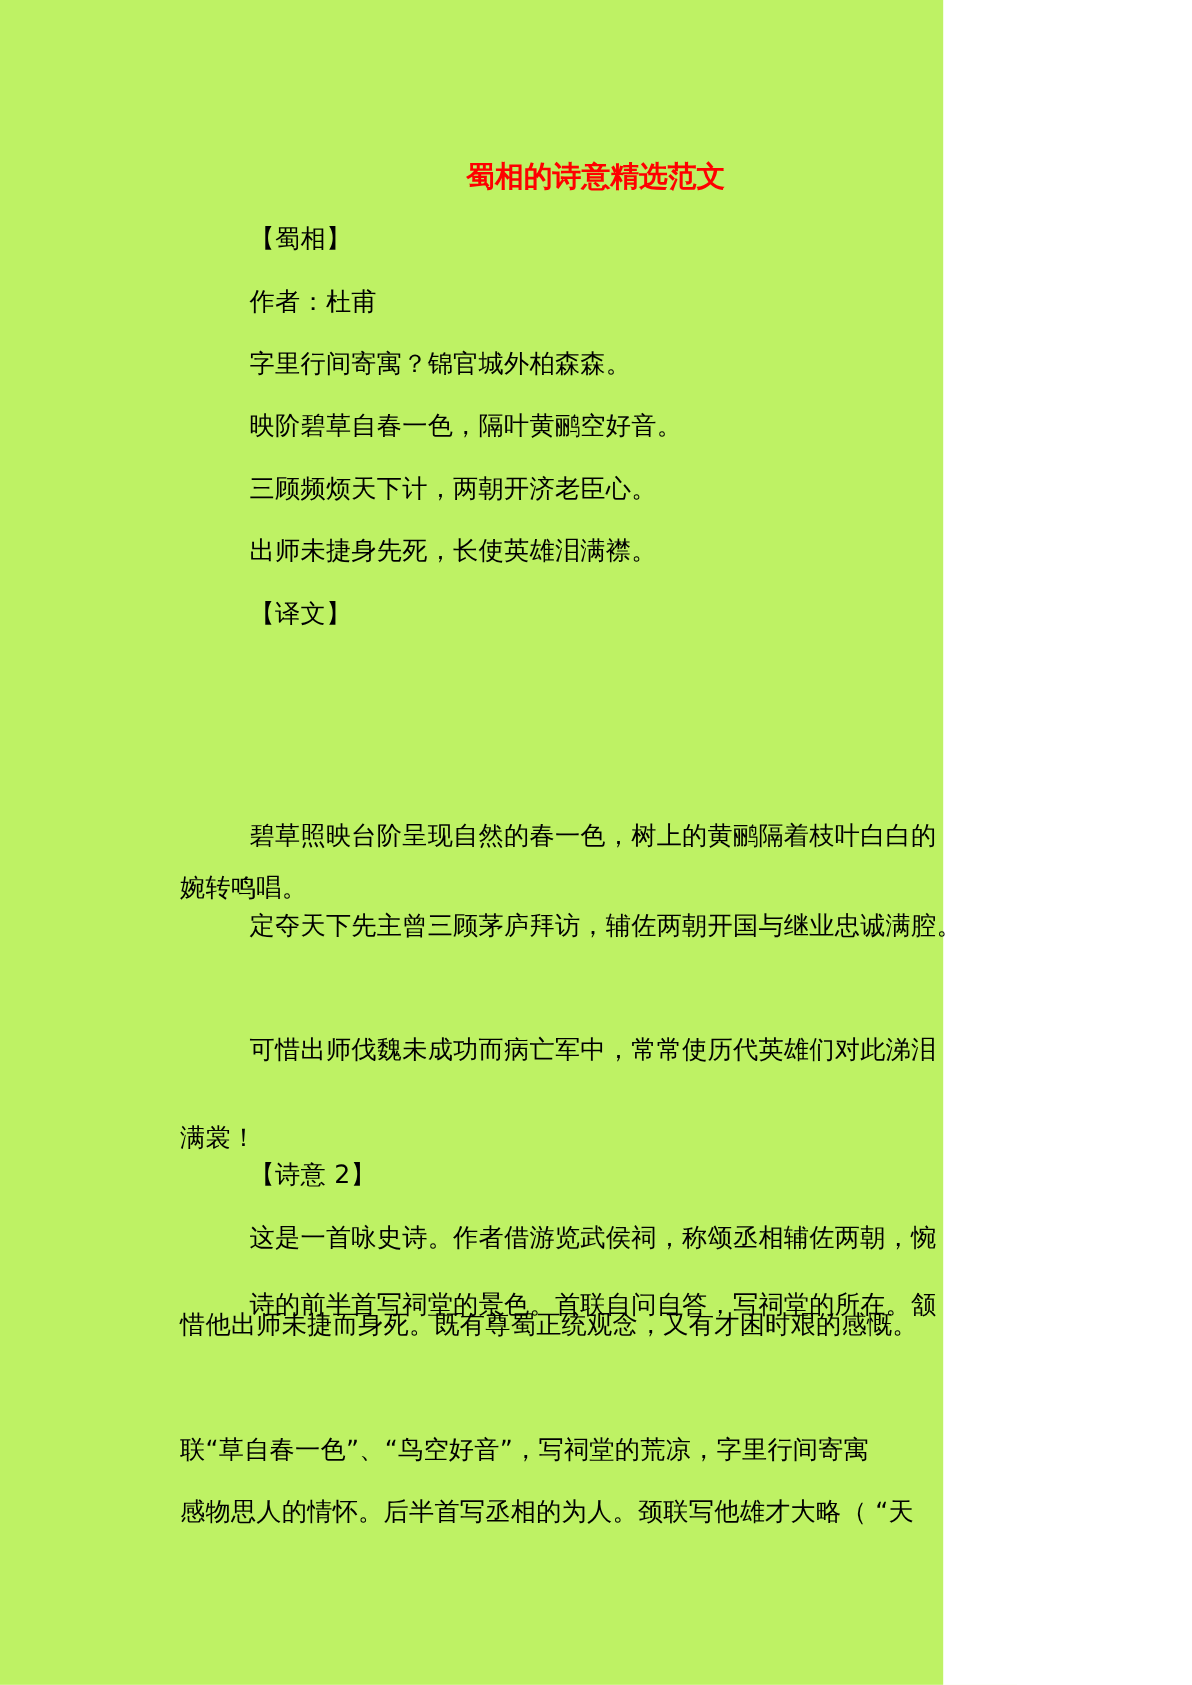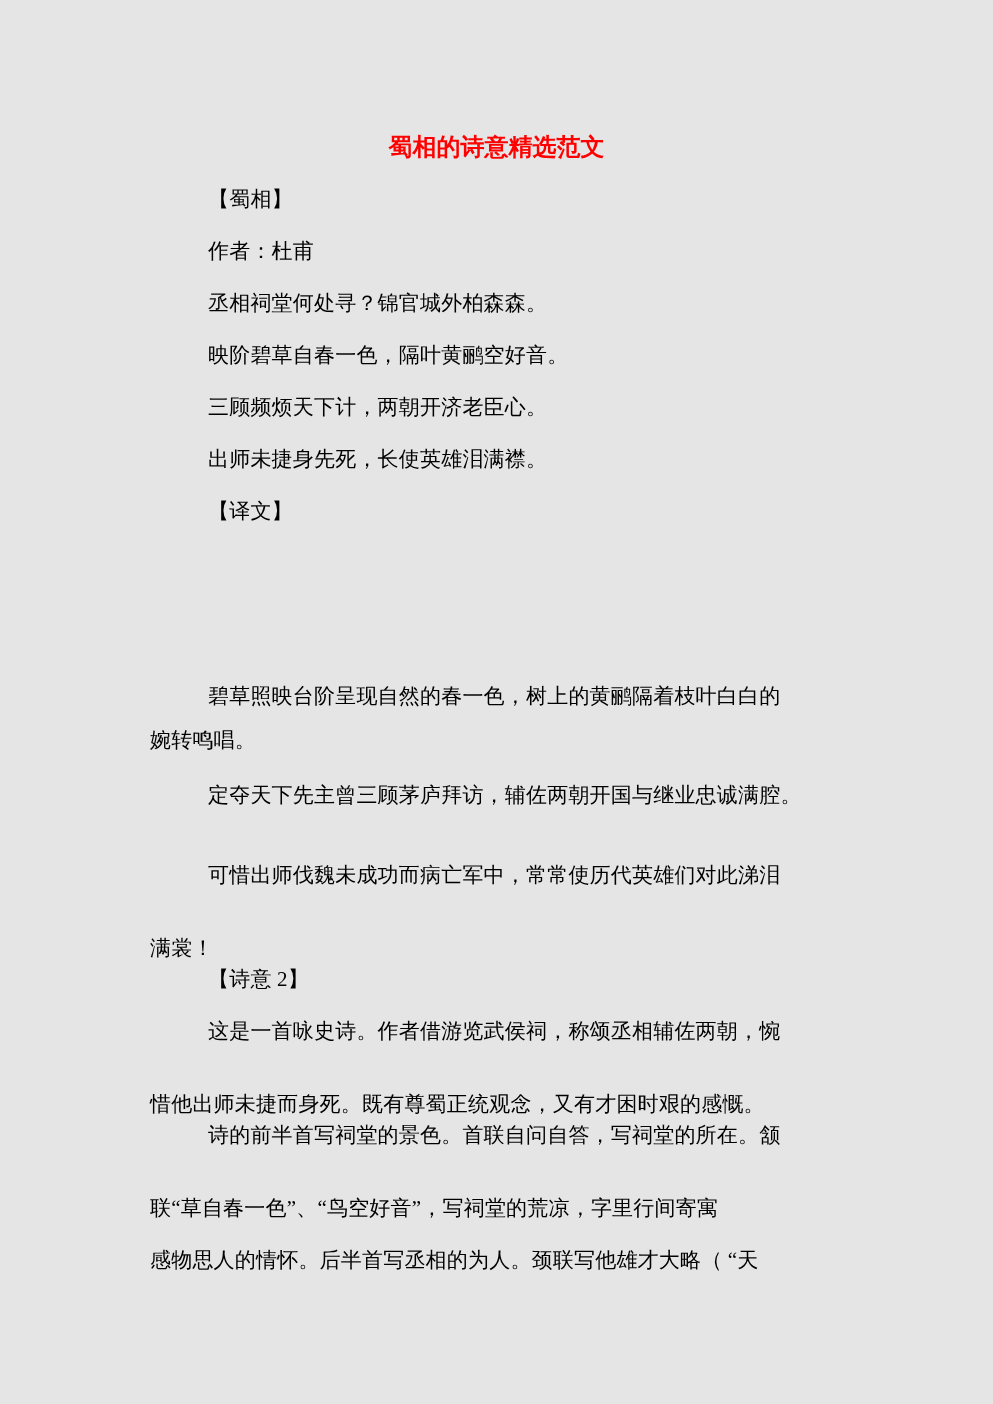--- a/index.html
+++ b/index.html
@@ -1,45 +1,45 @@
 <!DOCTYPE html>
 <html><head>
 <meta charset="utf-8">
 <style>
   html, body { margin: 0; padding: 0; background: #ffffff; }
   body { width: 993px; height: 1404px; position: relative; overflow: hidden;
          font-family: "DejaVu Sans", "Liberation Sans", sans-serif; color: #000; }
-  .page { position: absolute; left: 0; top: 0; width: 993px; height: 1404px; background: #e5e5e5; font-family: Liberation Serif, serif; }
+  .page { position: absolute; left: 0; top: 0; width: 786px; height: 1404px; background: #bef264; }
   .title { position: absolute; left: 0; width: 993px; top: 130px; text-align: center;
            font-size: 24px; font-weight: bold; color: #ff0000; letter-spacing: 0px; line-height: 34px; }
   .line { position: absolute; font-size: 21px; line-height: 30px; white-space: nowrap; letter-spacing: 0.2px; }
   .ind { left: 208px; text-align: right; }
   .cont { left: 150px; margin-top: 21px; }
 </style>
 </head>
 <body>
 
 <div class="page">
   <div class="title">蜀相的诗意精选范文</div>
 
   <div class="line ind" style="top:184px">【蜀相】</div>
   <div class="line ind" style="top:236px">作者：杜甫</div>
-  <div class="line ind" style="top:288px">丞相祠堂何处寻？锦官城外柏森森。</div>
+  <div class="line ind" style="top:288px">字里行间寄寓？锦官城外柏森森。</div>
   <div class="line ind" style="top:340px">映阶碧草自春一色，隔叶黄鹂空好音。</div>
   <div class="line ind" style="top:392px">三顾频烦天下计，两朝开济老臣心。</div>
   <div class="line ind" style="top:444px">出师未捷身先死，长使英雄泪满襟。</div>
 
   <div class="line ind" style="top:496px">【译文】</div>
 
   <div class="line ind" style="top:681px">碧草照映台阶呈现自然的春一色，树上的黄鹂隔着枝叶白白的</div>
   <div class="line cont" style="top:704px">婉转鸣唱。</div>
-  <div class="line ind" style="top:780px">定夺天下先主曾三顾茅庐拜访，辅佐两朝开国与继业忠诚满腔。</div>
+  <div class="line ind" style="top:756px">定夺天下先主曾三顾茅庐拜访，辅佐两朝开国与继业忠诚满腔。</div>
 
   <div class="line ind" style="top:860px">可惜出师伐魏未成功而病亡军中，常常使历代英雄们对此涕泪</div>
   <div class="line cont" style="top:912px">满裳！</div>
 
   <div class="line ind" style="top:964px">【诗意 2】</div>
   <div class="line ind" style="top:1016px">这是一首咏史诗。作者借游览武侯祠，称颂丞相辅佐两朝，惋</div>
   <div class="line cont" style="top:1068px">惜他出师未捷而身死。既有尊蜀正统观念，又有才困时艰的感慨。</div>
-  <div class="line ind" style="top:1120px">诗的前半首写祠堂的景色。首联自问自答，写祠堂的所在。颔</div>
+  <div class="line ind" style="top:1072px">诗的前半首写祠堂的景色。首联自问自答，写祠堂的所在。颔</div>
   <div class="line cont" style="top:1172px">联“草自春一色”、“鸟空好音”，写祠堂的荒凉，字里行间寄寓</div>
   <div class="line cont" style="top:1224px">感物思人的情怀。后半首写丞相的为人。颈联写他雄才大略（ “天</div>
 </div>
 
 </body></html>

